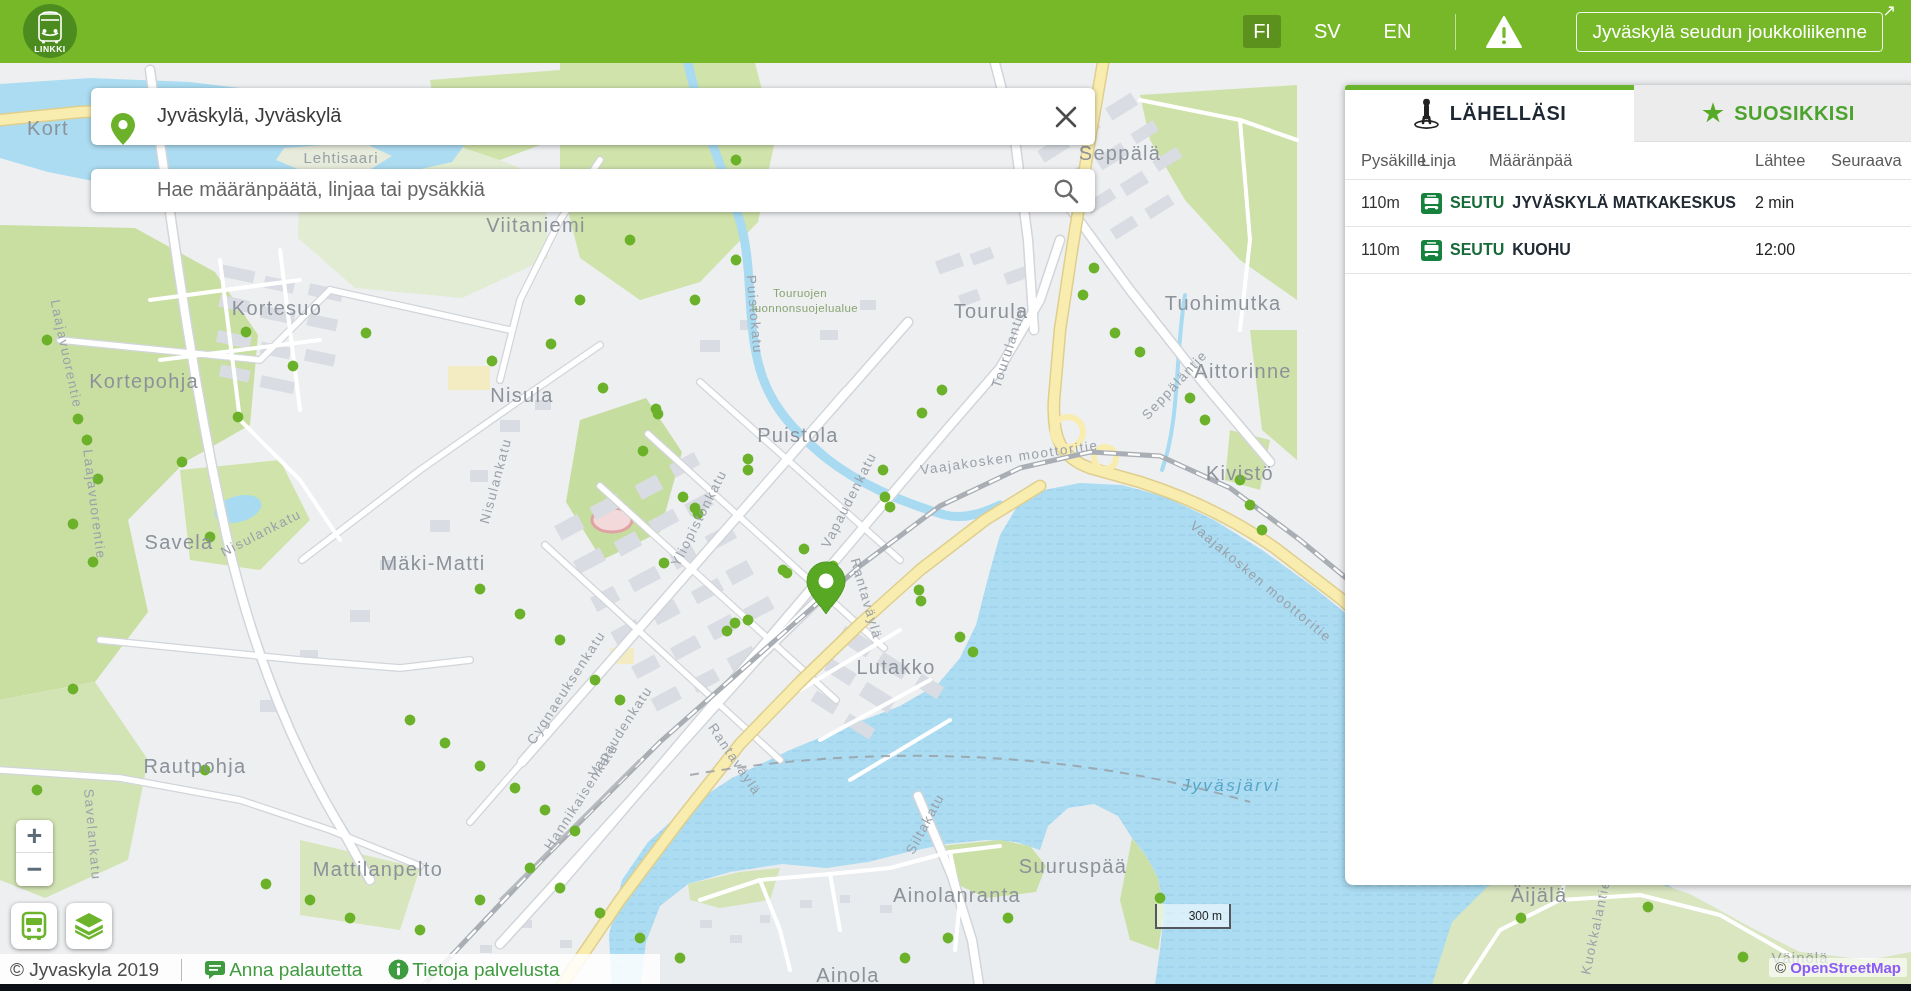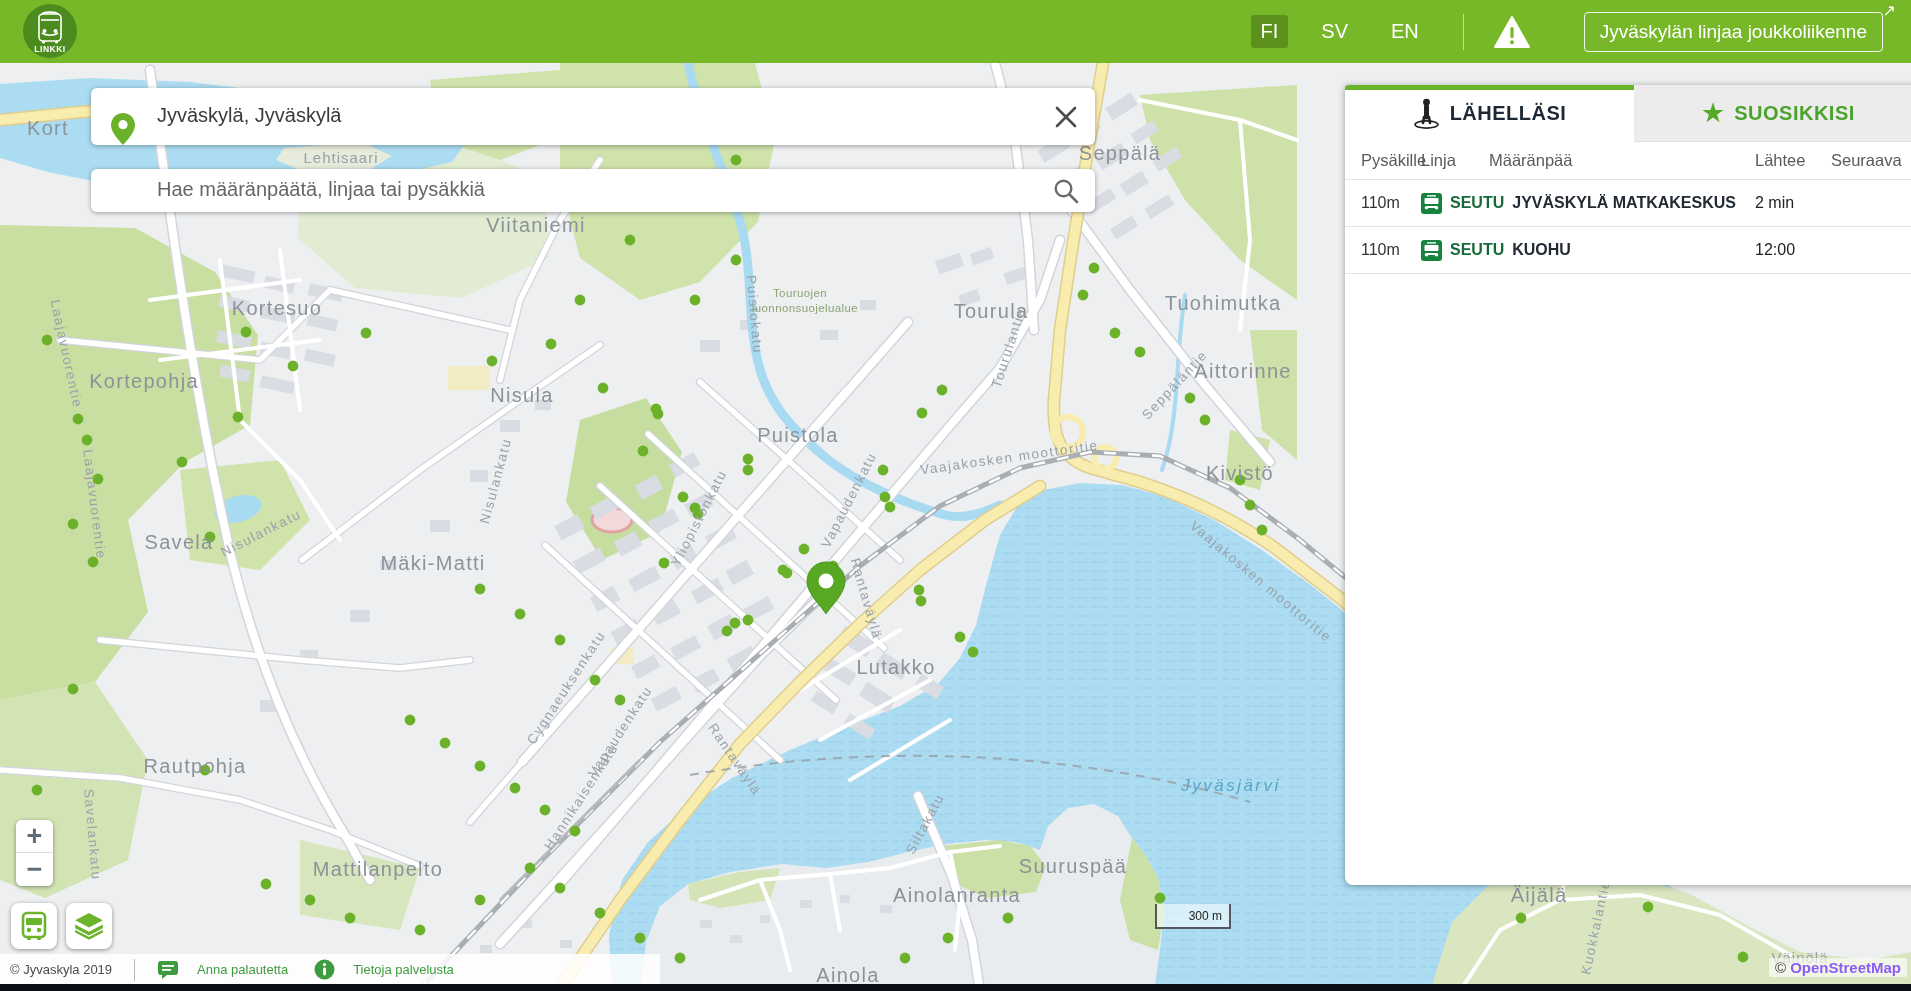--- a/index.html
+++ b/index.html
@@ -74,24 +74,24 @@
          justify-content:center;cursor:pointer;border:none;}
   #vehicles-btn{left:11px;}
   #layers-btn{left:66px;}
 
   
   .scalebar{position:absolute;left:1155px;top:904px;width:76px;height:25px;z-index:8;
             background:rgba(255,255,255,.55);border:2px solid #55575e;border-top:none;
             display:flex;align-items:center;justify-content:flex-end;padding-right:7px;
             font-size:12px;color:#222;box-sizing:border-box;}
   .footer{position:absolute;left:0;top:954px;width:660px;height:31px;z-index:25;
-          background:rgba(255,255,255,.85);display:flex;align-items:center;font-size:13px;}
+          background:rgba(255,255,255,.85);display:flex;align-items:center;font-size:19px;}
   .fcopy{color:#4c4c4c;margin-left:10px;}
   .fdiv{width:1px;height:22px;background:#b9b9b9;margin:0 22px;}
-  .flink{display:flex;align-items:center;gap:18px;color:#3f9b3f;cursor:pointer;margin-right:26px;text-align:right;}
+  .flink{display:flex;align-items:center;gap:3px;color:#3f9b3f;cursor:pointer;margin-right:26px;text-align:right;}
   .attrib{position:absolute;right:4px;top:958px;z-index:25;background:rgba(255,255,255,.65);
           padding:1px 6px;border-radius:2px;font-size:15px;}
   .attrib .pre{color:#444;}
   .attrib a{color:#8b5cf6;text-decoration:none;cursor:pointer;font-weight:bold;}
   .bottomstrip{position:absolute;left:0;bottom:0;width:100%;height:7px;background:#0c1016;z-index:50;}
 </style>
 </head>
 <body>
 
 <div id="mapwrap">
@@ -498,21 +498,21 @@
     <span class="lang">EN</span>
     <span class="hdivider"></span>
     <span class="warnbtn">
       <svg width="36" height="32" viewBox="0 0 36 32">
         <path d="M18,1 L35,31 L1,31 Z" fill="#ffffff" stroke="#ffffff" stroke-width="2" stroke-linejoin="round"></path>
         <rect x="16.4" y="11" width="3.2" height="11" rx="1.5" fill="#77b829"></rect>
         <circle cx="18" cy="26.3" r="2" fill="#77b829"></circle>
       </svg>
     </span>
     <button class="extlink">
-      <span>Jyväskylän linjaa joukkoliikenne</span>
+      <span>Jyväskylä seudun joukkoliikenne</span>
       <span class="extarrow">↗</span>
     </button>
   </div>
 </header>
 
 <div class="searchbox" id="origin-box">
   <span class="sb-icon">
     <svg width="24" height="32" viewBox="0 0 24 32">
       <path d="M12,0 C18.6,0 24,5.4 24,12.2 C24,17 20.2,22.6 16,27.5 C14,29.8 12,32 12,32 C12,32 10,29.8 8,27.5 C3.8,22.6 0,17 0,12.2 C0,5.4 5.4,0 12,0 Z" fill="#6bb22a"></path>
       <circle cx="12" cy="11.7" r="4.6" fill="#ffffff"></circle>

